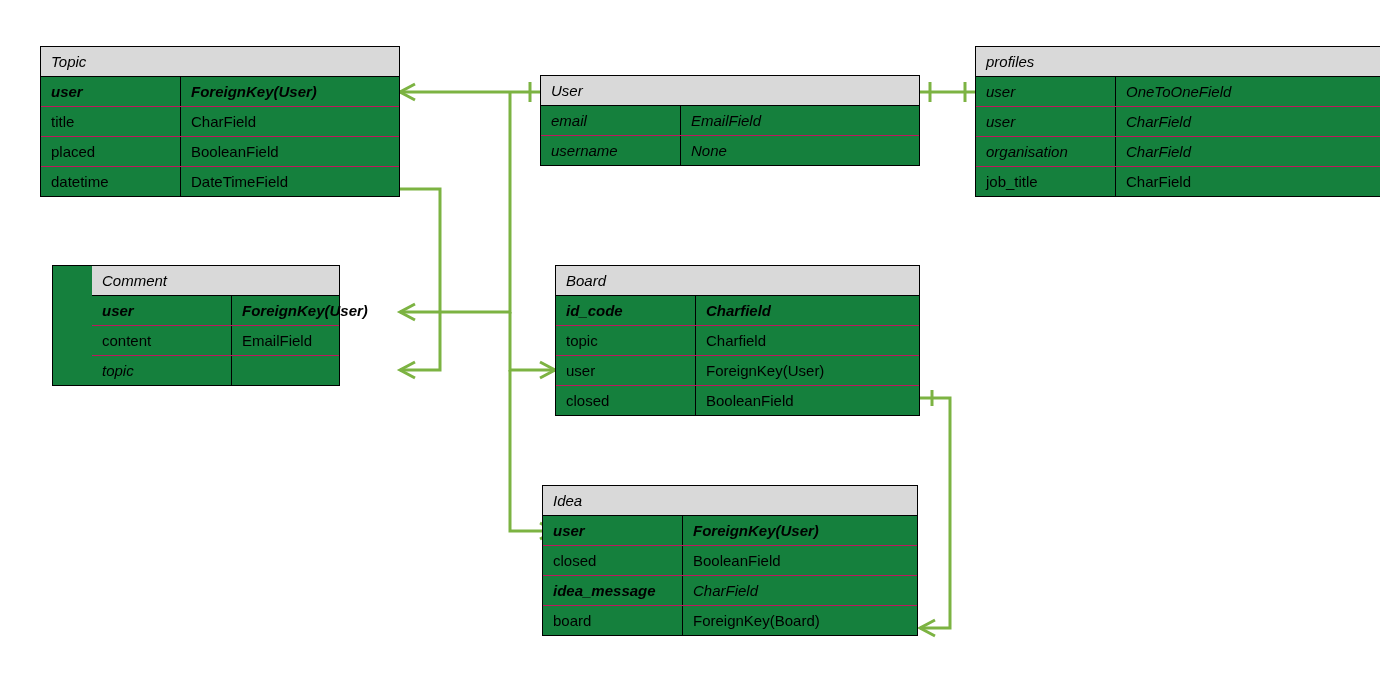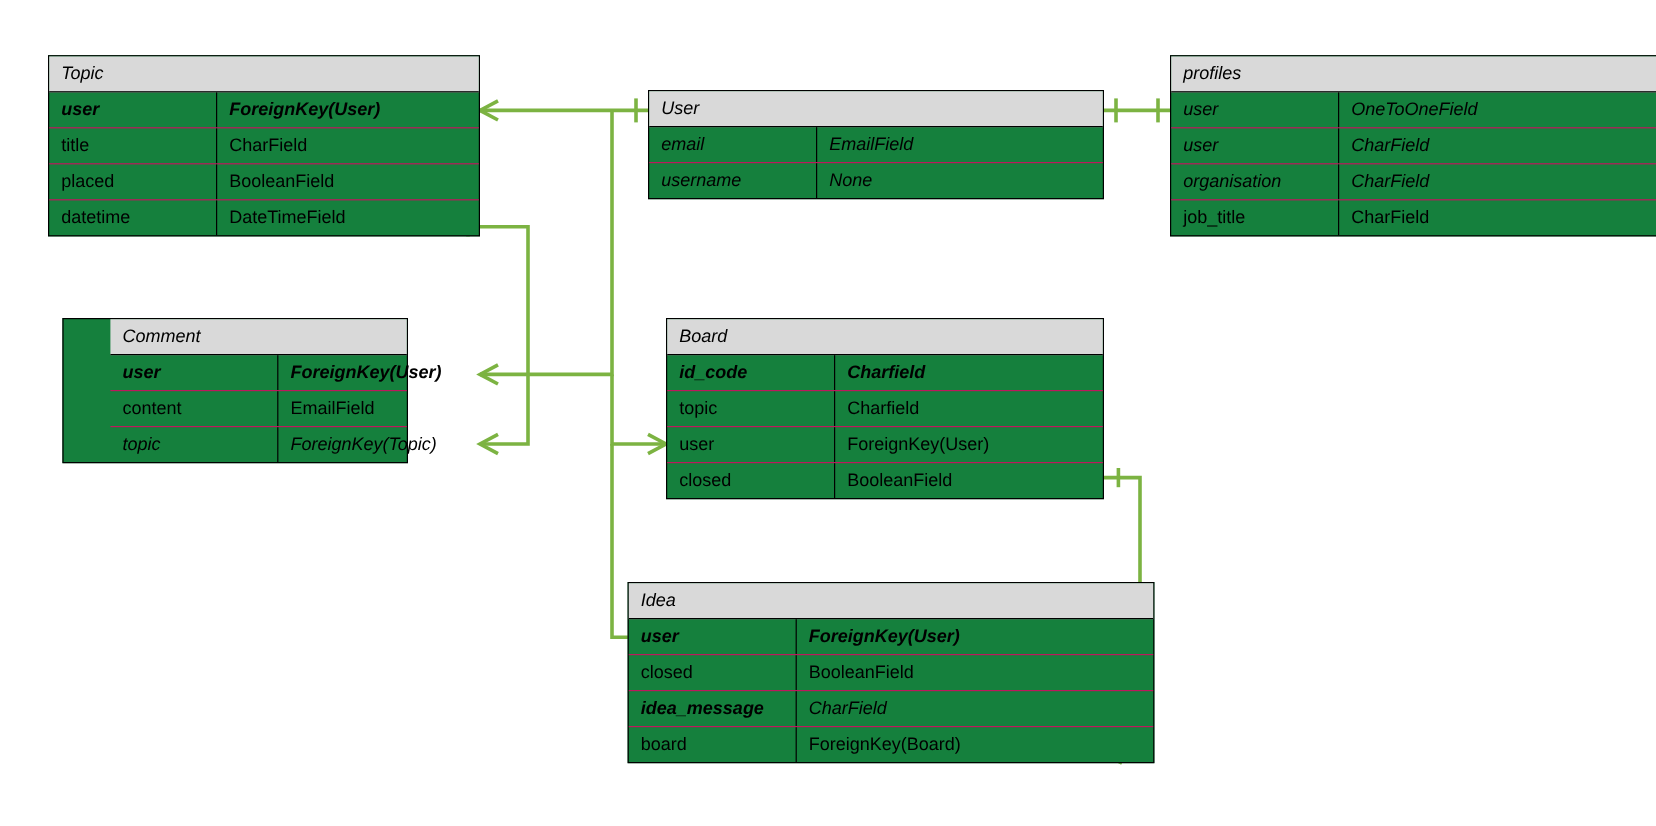--- a/index.html
+++ b/index.html
@@ -115,21 +115,20 @@
     <div class="entity-row">
       <div class="entity-left bold italic">user</div>
       <div class="entity-right bold italic">ForeignKey(User)</div>
     </div>
     <div class="entity-row">
       <div class="entity-left">content</div>
       <div class="entity-right">EmailField</div>
     </div>
     <div class="entity-row">
       <div class="entity-left italic">topic</div>
-      <div class="entity-right italic">ForeignKey(Topic)</div>
     </div>
   </div>
 
   <div class="entity" style="left:540px; top:75px; width:380px; --col1:140px;">
     <div class="entity-header">User</div>
     <div class="entity-row">
       <div class="entity-left italic">email</div>
       <div class="entity-right italic">EmailField</div>
     </div>
     <div class="entity-row">
@@ -151,21 +150,21 @@
     <div class="entity-row">
       <div class="entity-left">user</div>
       <div class="entity-right">ForeignKey(User)</div>
     </div>
     <div class="entity-row">
       <div class="entity-left">closed</div>
       <div class="entity-right">BooleanField</div>
     </div>
   </div>
 
-  <div class="entity" style="left:523px; top:485px; width:439px; --col1:140px;">
+  <div class="entity" style="left:542px; top:485px; width:376px; --col1:140px;">
     <div class="entity-header">Idea</div>
     <div class="entity-row">
       <div class="entity-left bold italic">user</div>
       <div class="entity-right bold italic">ForeignKey(User)</div>
     </div>
     <div class="entity-row">
       <div class="entity-left">closed</div>
       <div class="entity-right">BooleanField</div>
     </div>
     <div class="entity-row">

